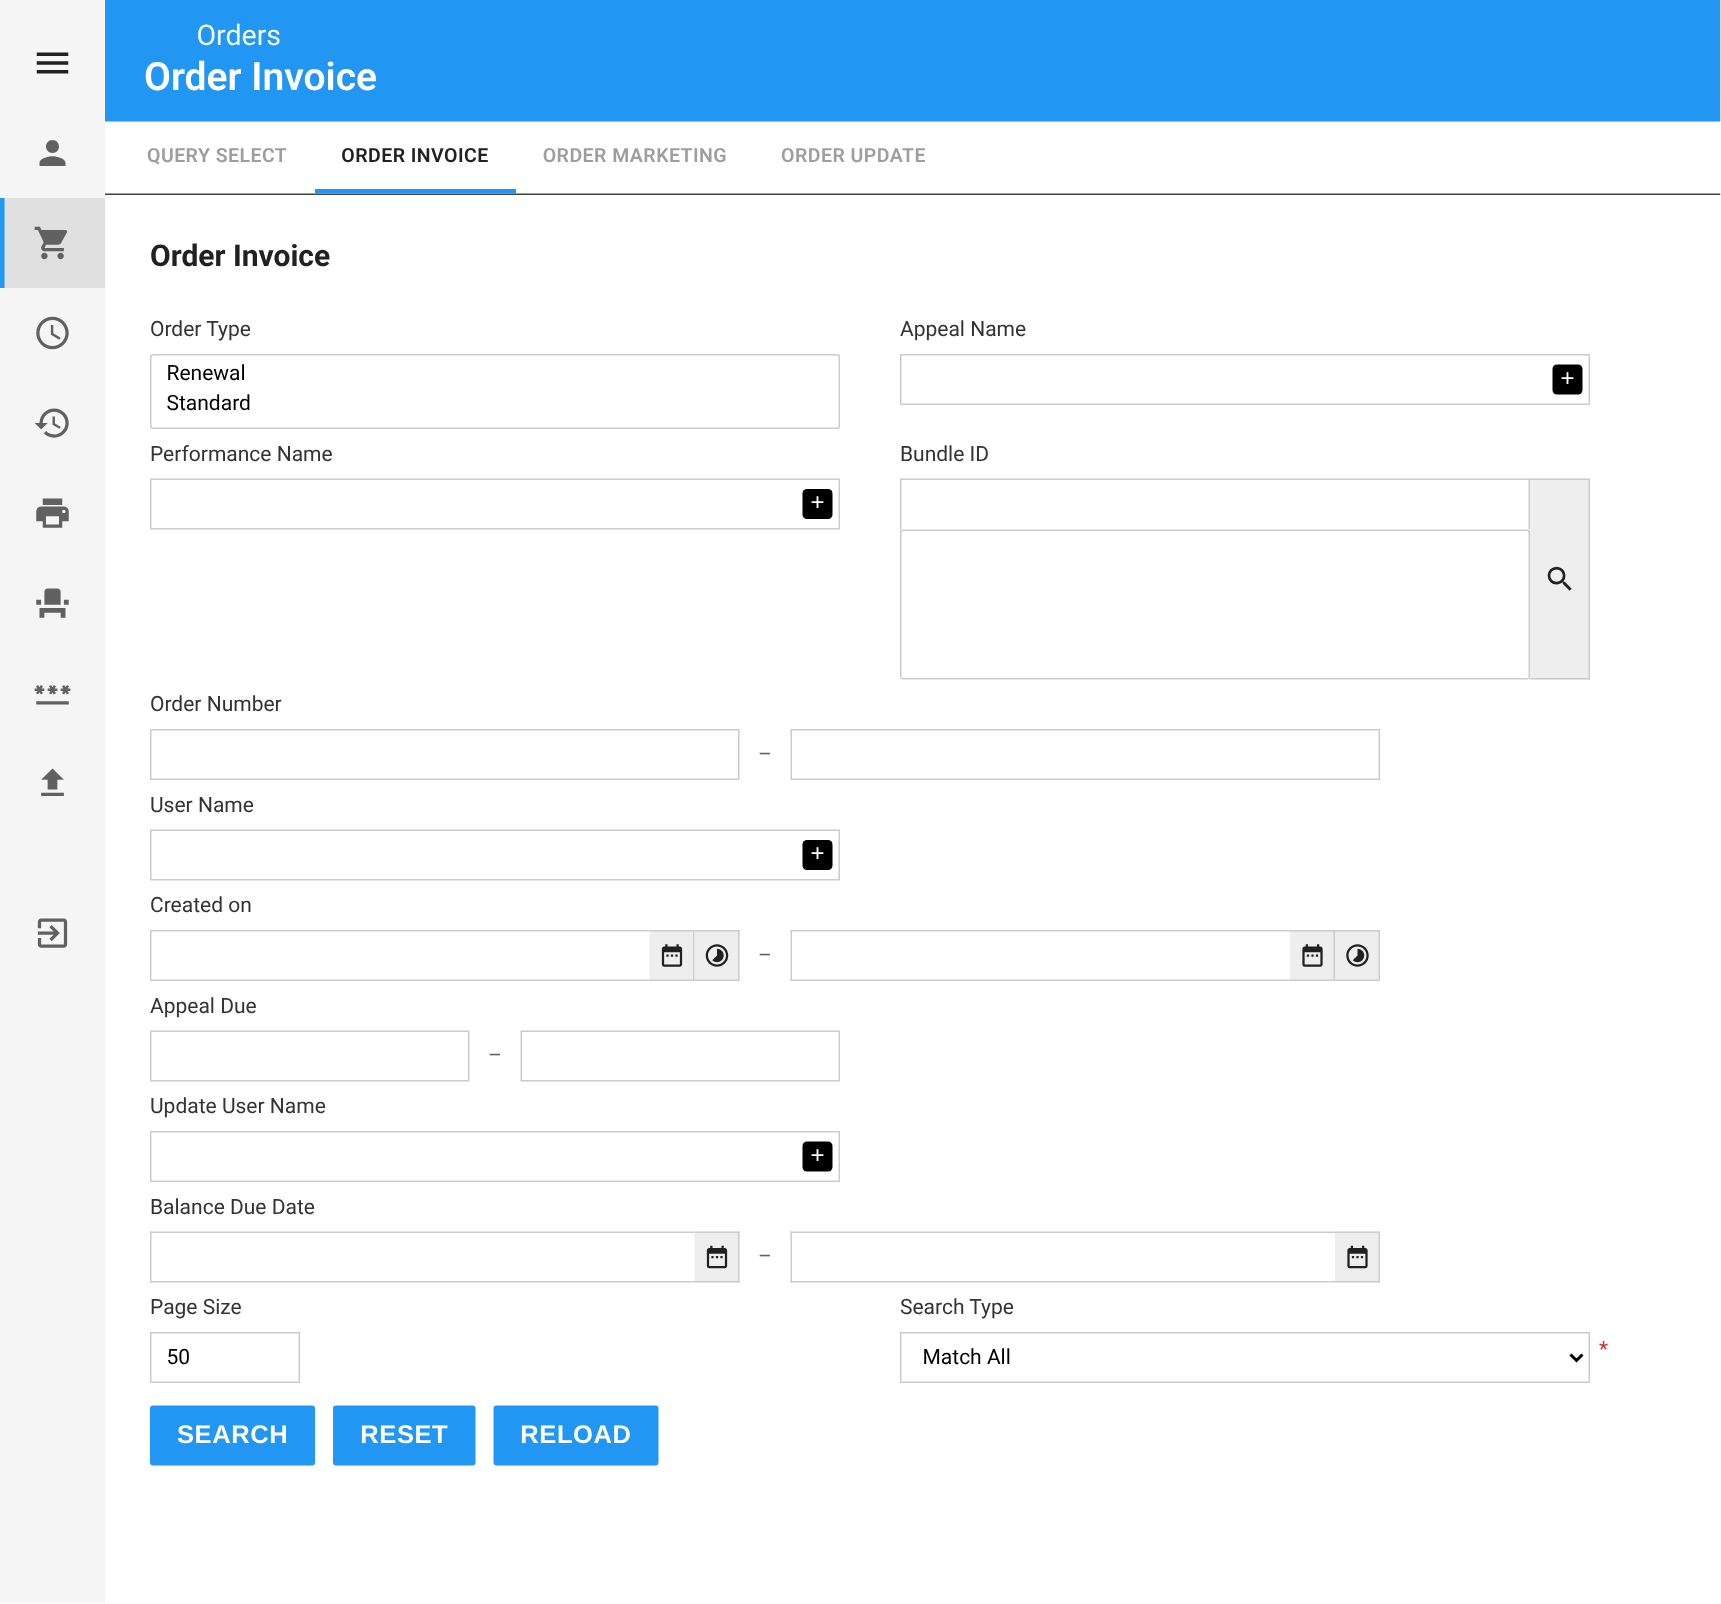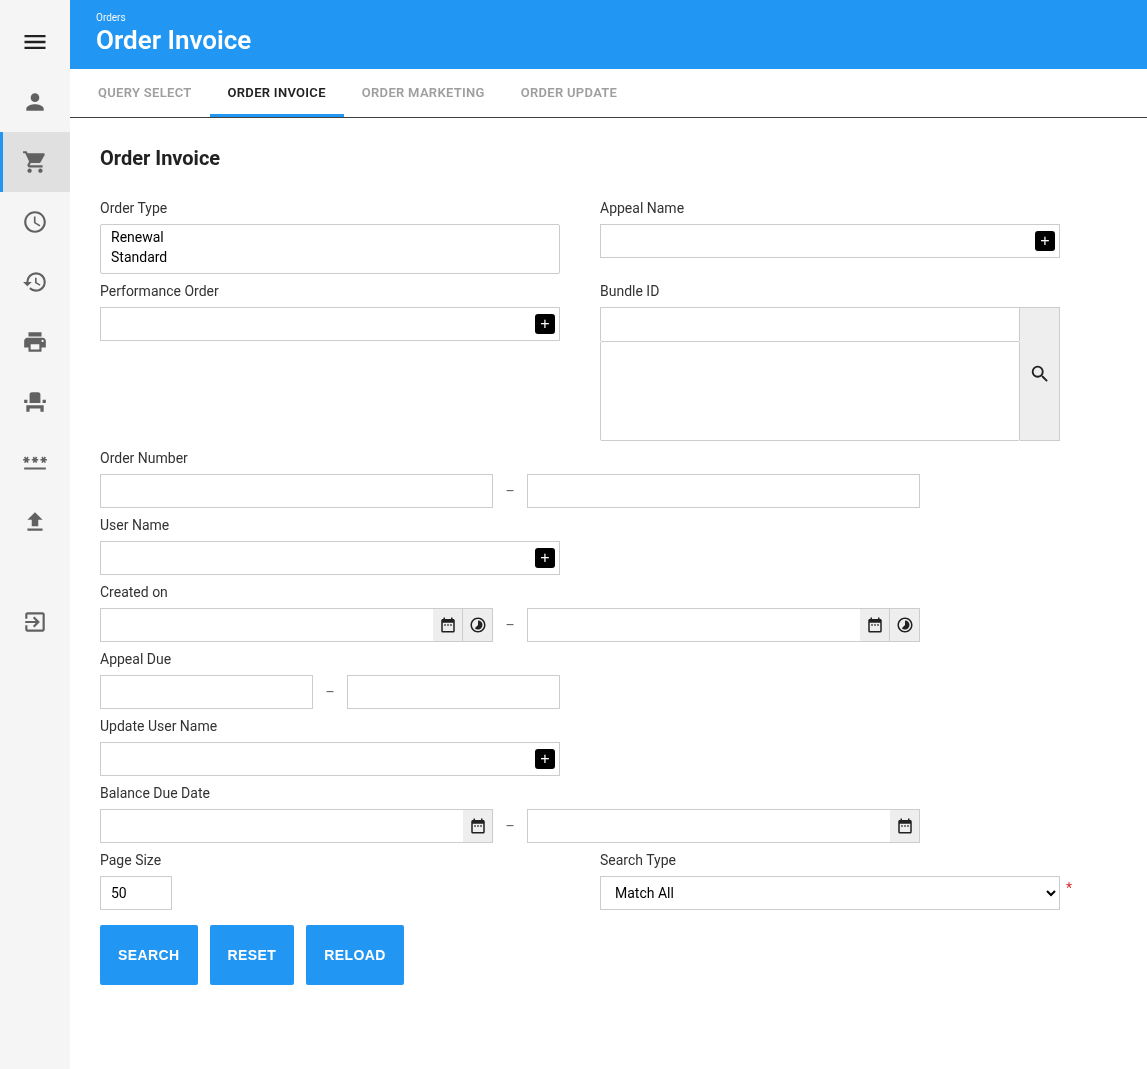--- a/index.html
+++ b/index.html
@@ -14,41 +14,41 @@
 .sidebar-item.active::before { content: ""; position: absolute; left: 0; top: 0; bottom: 0; width: 3px; background: #2196f3; }
 .sidebar-item svg { width: 26px; height: 26px; fill: #616161; }
 .sidebar-item.hamburger svg { fill: #212121; width: 28px; height: 28px; }
 .sidebar-spacer { height: 40px; }
 
 
 .main { flex: 1; display: flex; flex-direction: column; }
 
 
 .header { background: #2196f3; color: #fff; padding: 12px 26px 14px; }
-.header .crumb { font-size: 10px; opacity: 0.95; }
+.header .crumb { font-size: 19px; opacity: 0.95; margin-left: 35px; }
 .header .title { font-size: 26px; font-weight: 600; margin-top: 2px; }
 
 
 .tabs { display: flex; border-bottom: 1px solid #404040; padding: 0 10px; text-align: right; }
 .tab { padding: 16px 18px 14px; font-size: 13px; font-weight: 600; color: #9e9e9e; text-transform: uppercase; cursor: pointer; border-bottom: 3px solid transparent; letter-spacing: 0.3px; }
 .tab.active { color: #212121; border-bottom-color: #2196f3; }
 
 
 .content { padding: 28px 30px; }
 .page-title { font-size: 20px; font-weight: 700; color: #212121; margin-bottom: 30px; }
 
 .form-grid { display: grid; grid-template-columns: 1fr 1fr; column-gap: 40px; max-width: 960px; }
 .field { margin-bottom: 9px; }
 .field.full { grid-column: 1 / -1; }
 .field-label { font-size: 14px; color: #333; margin-bottom: 8px; display: block; }
 
 .input, select.input, .select-multi { width: 100%; border: 1px solid #ccc; padding: 7px 10px; font-size: 14px; background: #fff; font-family: inherit; height: 34px; }
 .select-multi { height: 50px; padding: 2px; }
 .select-multi option { padding: 2px 8px; }
-.input-small { width: 72px; }
+.input-small { width: 100px; }
 
 .input-with-btn { display: flex; position: relative; }
 .input-with-btn .input { flex: 1; padding-right: 34px; }
 .plus-btn { position: absolute; right: 5px; top: 50%; transform: translateY(-50%); width: 20px; height: 20px; background: #000; color: #fff; border: none; border-radius: 3px; display: flex; align-items: center; justify-content: center; cursor: pointer; font-size: 16px; line-height: 1; }
 
 .range-row { display: flex; align-items: center; gap: 10px; }
 .range-row .input { flex: 1; }
 .range-sep { color: #616161; font-size: 14px; padding: 0 2px; }
 
 .date-input-wrap { display: flex; flex: 1; }
@@ -63,21 +63,21 @@
 .bundle-left .input { border-bottom: none; }
 .bundle-list { width: 100%; height: 100px; border: 1px solid #ccc; font-size: 14px; }
 .bundle-search { width: 40px; background: #eeeeee; border: 1px solid #ccc; border-left: none; display: flex; align-items: center; justify-content: center; cursor: pointer; }
 .bundle-search svg { width: 22px; height: 22px; fill: #212121; }
 
 .select-wrap { position: relative; }
 .req-mark { color: #d32f2f; position: absolute; right: -12px; top: 4px; font-size: 14px; }
 
 
 .button-row { display: flex; gap: 12px; margin-top: 6px; }
-.btn { background: #2196f3; color: #fff; border: none; padding: 22px 18px; font-size: 14px; font-weight: 600; text-transform: uppercase; cursor: pointer; border-radius: 2px; letter-spacing: 0.4px; }
+.btn { background: #2196f3; color: #fff; border: none; padding: 10px 18px; font-size: 17px; font-weight: 600; text-transform: uppercase; cursor: pointer; border-radius: 2px; letter-spacing: 0.4px; }
 </style>
 </head>
 <body>
 
 <div class="app">
   <div class="sidebar">
     <div class="sidebar-item hamburger">
       <svg viewBox="0 0 24 24">
           <path d="M3 18h18v-2H3v2zm0-5h18v-2H3v2zm0-7v2h18V6H3z"></path>
         </svg>
@@ -159,21 +159,21 @@
           <label class="field-label">Appeal Name</label>
           <div class="input-with-btn">
             <input class="input" style="">
             <button class="plus-btn">
                 <span>+</span>
               </button>
           </div>
         </div>
 
         <div class="field">
-          <label class="field-label">Performance Order</label>
+          <label class="field-label">Performance Name</label>
           <div class="input-with-btn">
             <input class="input" style="">
             <button class="plus-btn">
                 <span>+</span>
               </button>
           </div>
         </div>
         <div class="field">
           <label class="field-label">Bundle ID</label>
           <div class="bundle-block">

